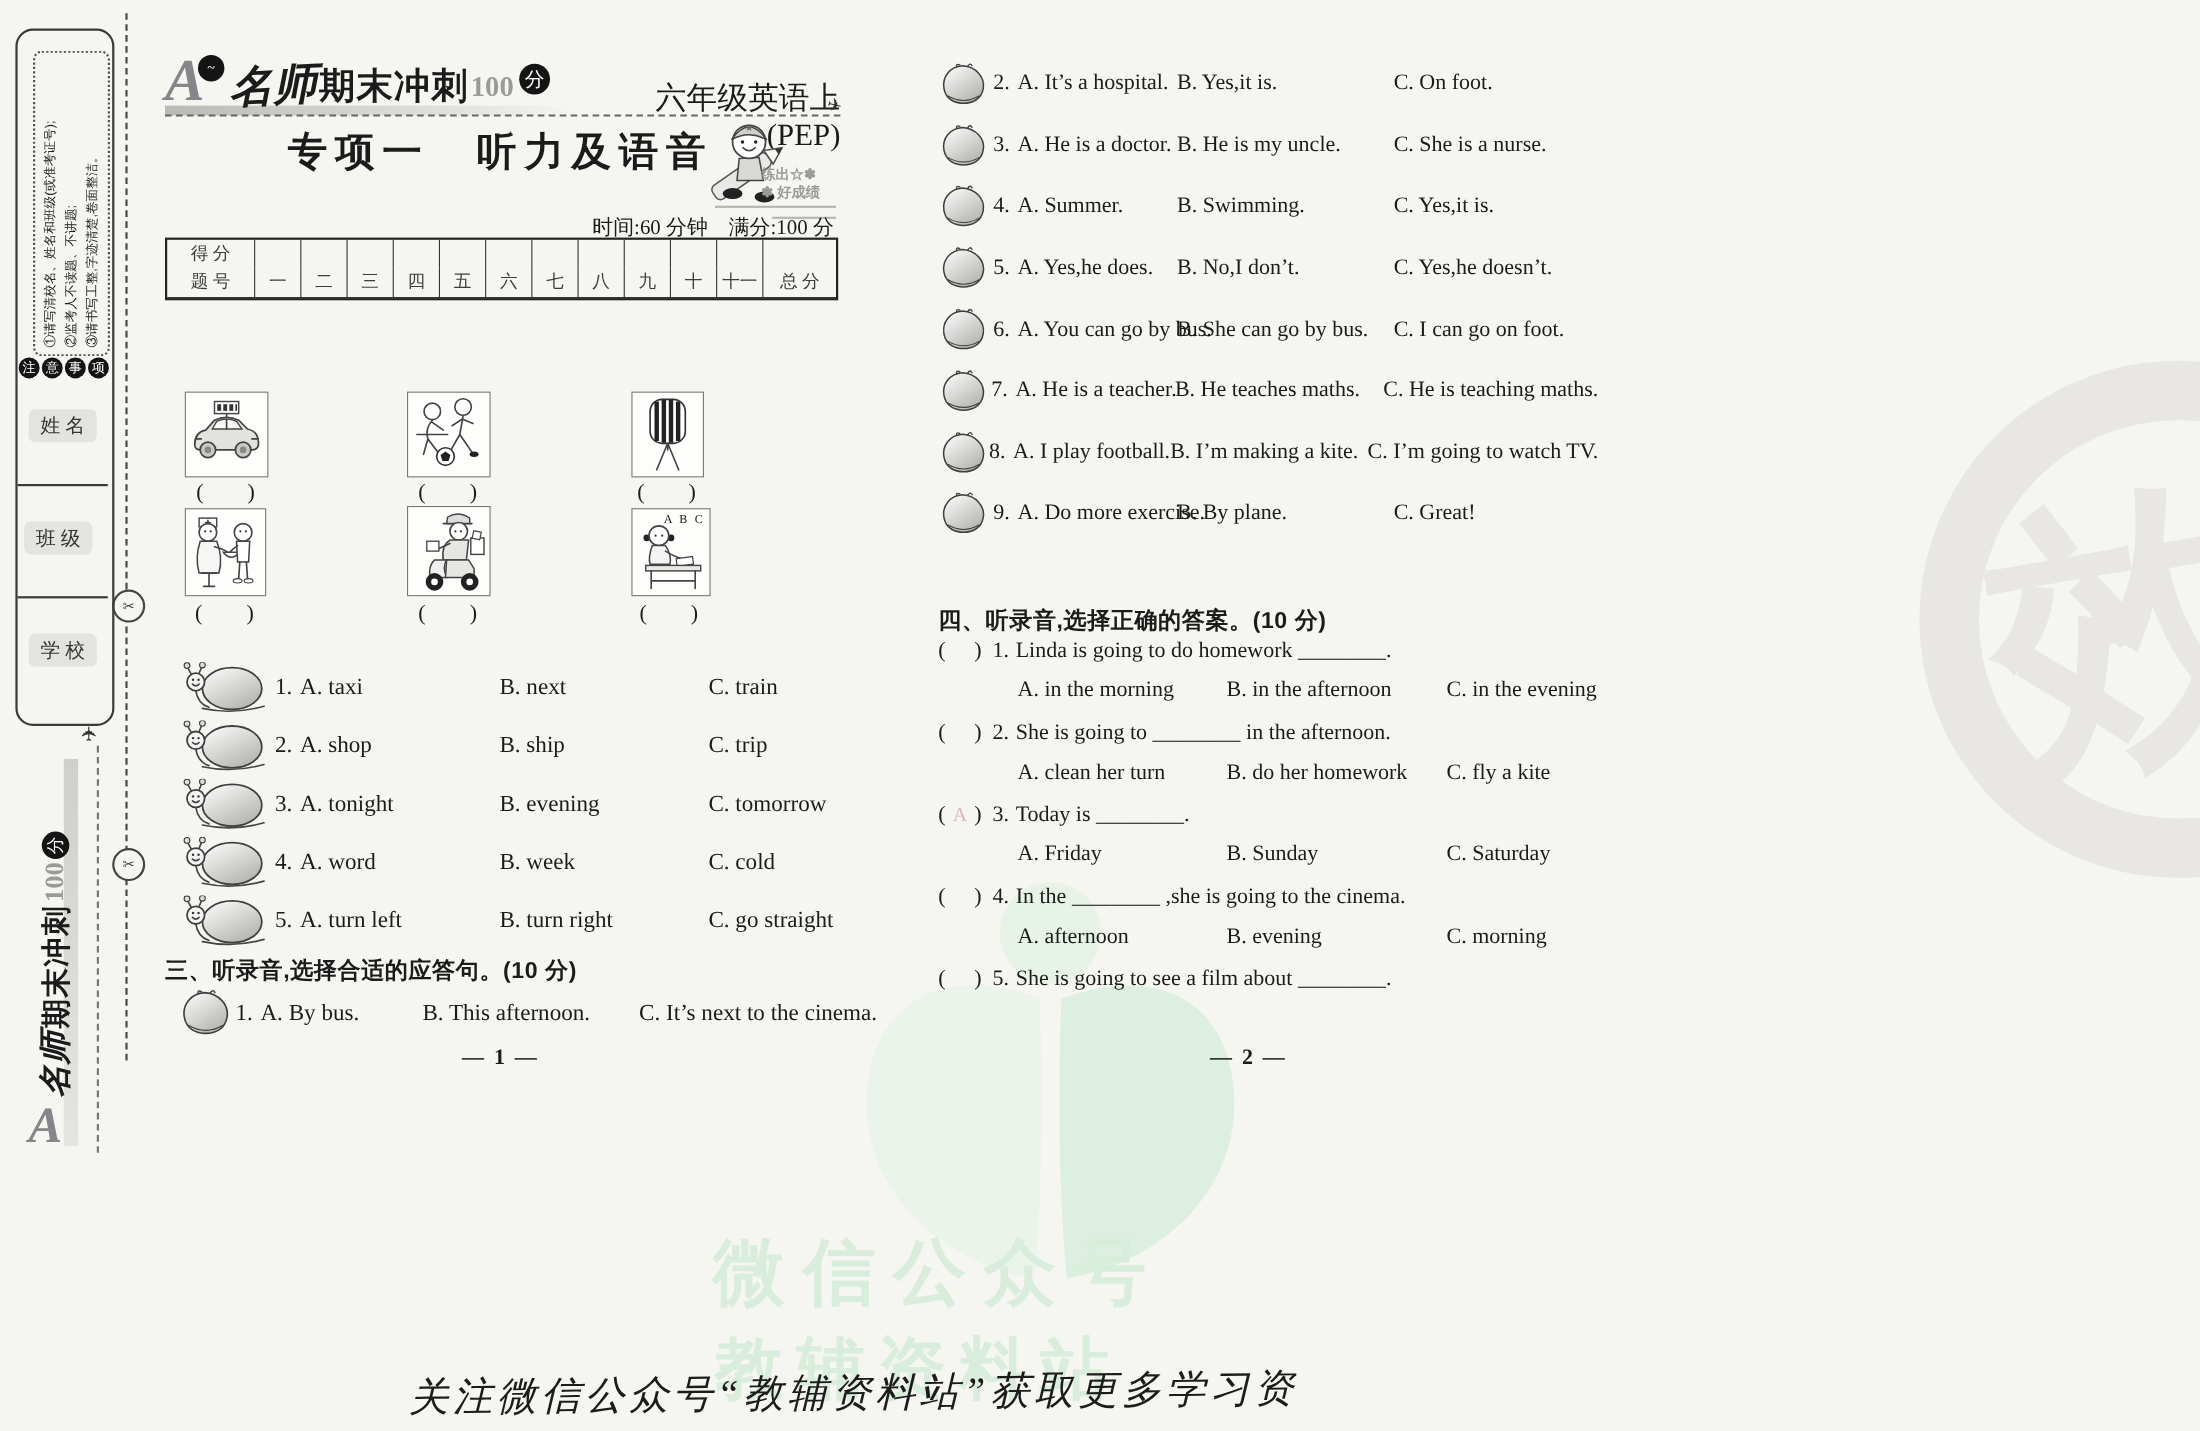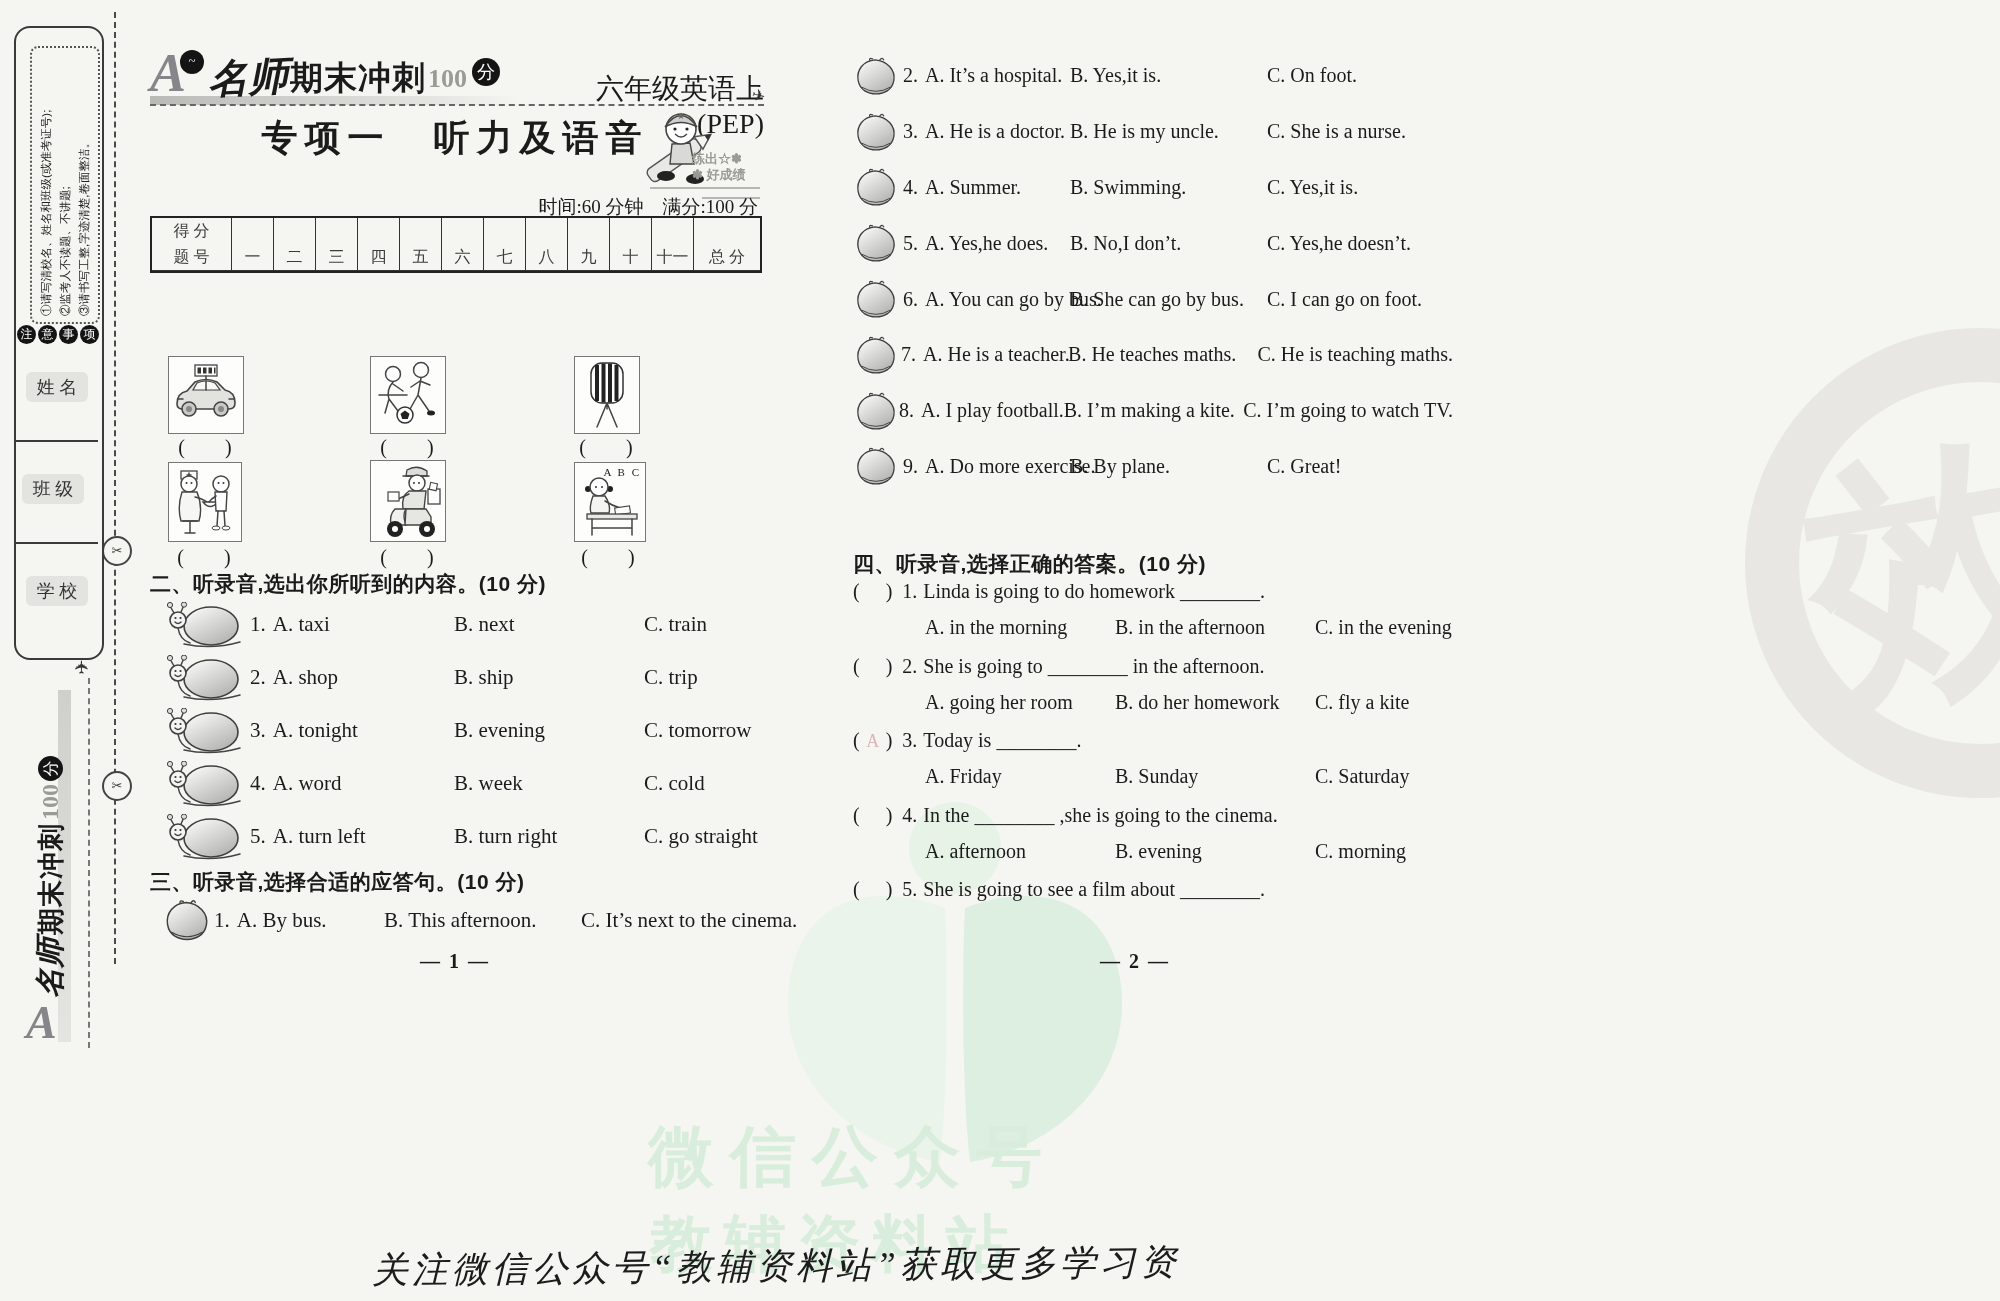--- a/index.html
+++ b/index.html
@@ -303,21 +303,20 @@
       <rect x="40" y="44" width="15" height="7" fill="#fff" stroke="#444" stroke-width="1.1" transform="rotate(-8 47 47)"></rect>
       <rect x="12" y="51" width="50" height="5" fill="#e8e8e5" stroke="#444" stroke-width="1.3"></rect>
       <path class="ln" d="M17,56 v16 M57,56 v16 M17,65 h40"></path>
     </svg>
     <span class="abs" style="right:4px;top:3px;font-size:11px;letter-spacing:2px">A B C</span>
   </div>
   <div class="abs paren z2" style="left:168px;top:544px;width:72px">(　　)</div>
   <div class="abs paren z2" style="left:370px;top:544px;width:74px">(　　)</div>
   <div class="abs paren z2" style="left:572px;top:544px;width:72px">(　　)</div>
 
-  <div class="abs sectitle z2" style="left:150px;top:570px">二、听录音,选出你所听到的内容。(10 分)</div>
   <div class="abs z2" style="left:150px;top:598px;width:620px">
   <div class="srow">
     <span class="iconslot" style="width:100px;padding-left:16px;box-sizing:border-box">
       <svg width="78" height="46" viewBox="0 0 78 46">
         <path class="ln" d="M18,42 Q46,48 74,40"></path>
         <ellipse cx="45" cy="24" rx="27" ry="19" fill="url(#gsh)" stroke="#3f3f3f" stroke-width="1.6"></ellipse>
         <path d="M12,26 Q14,38 24,41" fill="#f4f4f2" class="ln"></path>
         <circle cx="12" cy="18" r="8" fill="#f4f4f2" stroke="#3f3f3f" stroke-width="1.6"></circle>
         <path class="ln" d="M8,11 L4,4"></path>
             <circle cx="4" cy="3" r="2.6" fill="#ddd" stroke="#3f3f3f"></circle>
@@ -610,21 +609,21 @@
 
   <div class="qitem">
     <div class="qline">
       <span>(</span>
           <span class="hint"></span>
           <span>)</span>
           <span class="qnum">2.</span>
           <span class="qtext">She is going to ________ in the afternoon.</span>
     </div>
     <div class="opts">
-      <span class="opt" style="width:190px">A. going her room</span>
+      <span class="opt" style="width:190px">A. clean her turn</span>
       <span class="opt" style="width:200px">B. do her homework</span>
       <span class="opt">C. fly a kite</span>
     </div>
   </div>
 
   <div class="qitem">
     <div class="qline">
       <span>(</span>
           <span class="hint">A</span>
           <span>)</span>

